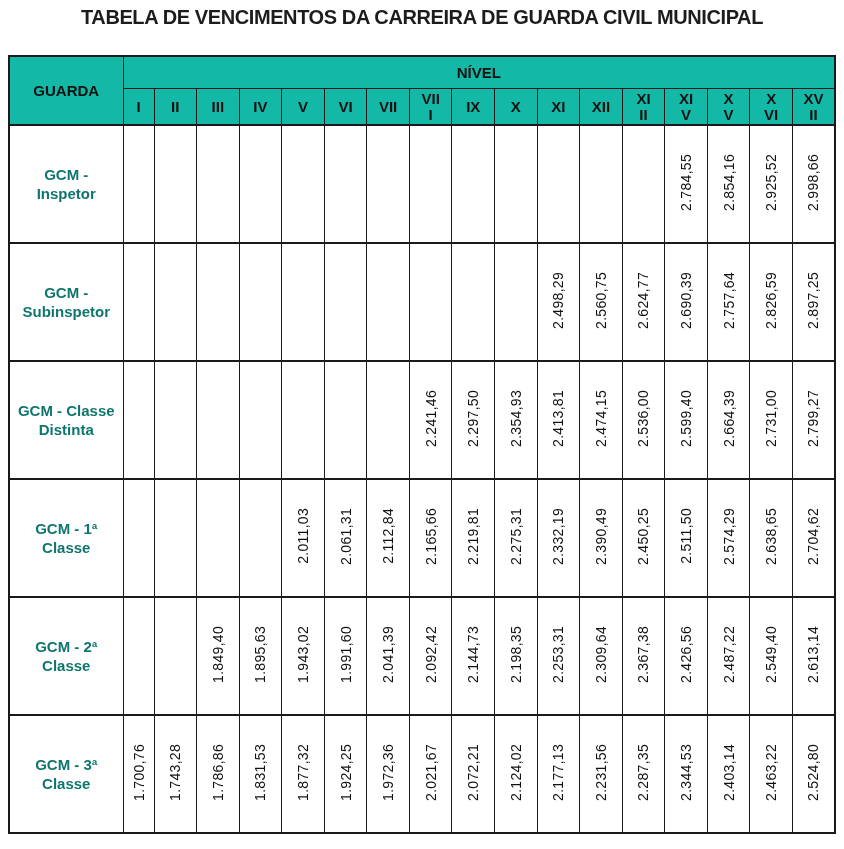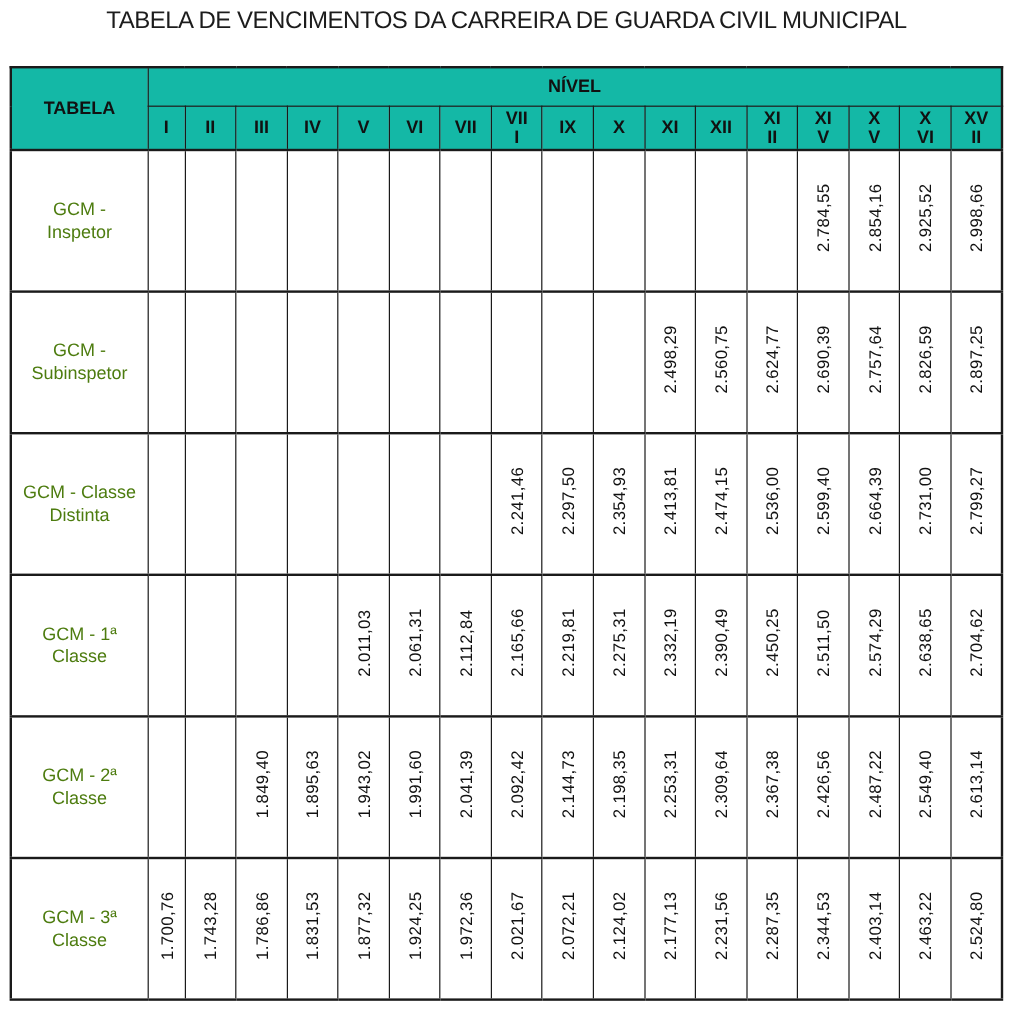--- a/index.html
+++ b/index.html
@@ -17,21 +17,21 @@
     background: #ffffff;
     overflow: hidden;
   }
   .title {
     position: absolute;
     top: 6px;
     left: 0;
     width: 844px;
     text-align: center;
     font-size: 20px;
-    font-weight: 400;
+    font-weight: 700;
     letter-spacing: -0.4px;
     color: #1c1c1c;
     white-space: nowrap;
   }
   table.venc {
     position: absolute;
     top: 55px;
     left: 8px;
     width: 828px;
     border-collapse: collapse;
@@ -62,24 +62,24 @@
     border: 1px solid #1a1a1a;
     border-top-width: 2px;
     border-bottom-width: 2px;
     padding: 0;
     background: #fff;
     text-align: center;
     vertical-align: middle;
   }
   tbody tr { height: 118px; }
   th.rowlabel {
-    font-weight: 400;
+    font-weight: 700;
     font-size: 15px;
     line-height: 1.3;
-    color: #4d7c0f;
+    color: #0f766e;
     padding: 0 6px;
   }
   .vnum {
     display: inline-block;
     writing-mode: vertical-rl;
     transform: rotate(180deg);
     font-size: 14px;
     font-weight: 400;
     color: #111;
     letter-spacing: 0.3px;
@@ -108,21 +108,21 @@
         <col>
         <col>
         <col>
         <col>
         <col>
         <col>
         <col>
     </colgroup>
     <thead>
       <tr class="group-row">
-        <th rowspan="2" class="classe-h">TABELA</th>
+        <th rowspan="2" class="classe-h">GUARDA</th>
         <th colspan="17" class="nivel-h">NÍVEL</th>
       </tr>
       <tr class="level-row">
           <th>I</th>
           <th>II</th>
           <th>III</th>
           <th>IV</th>
           <th>V</th>
           <th>VI</th>
           <th>VII</th>

